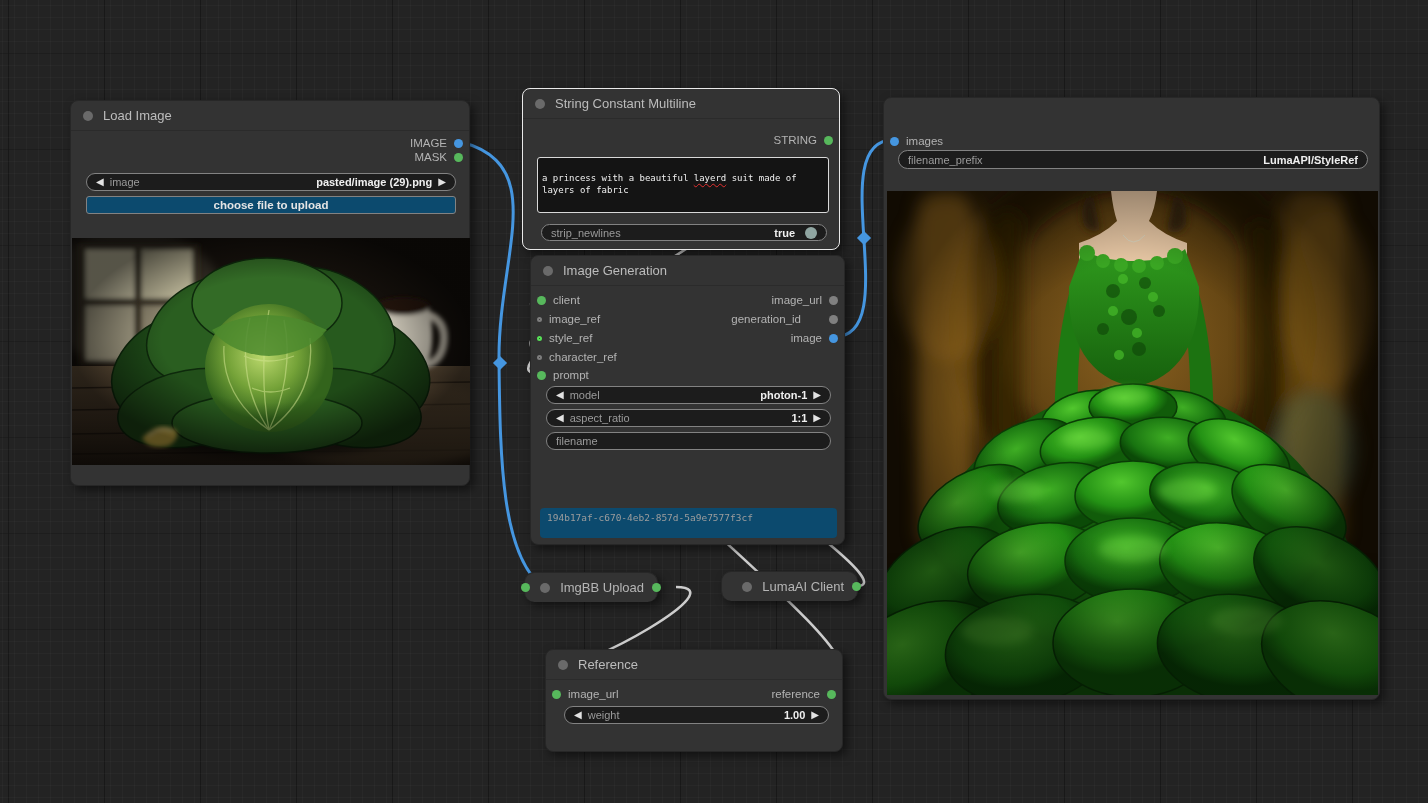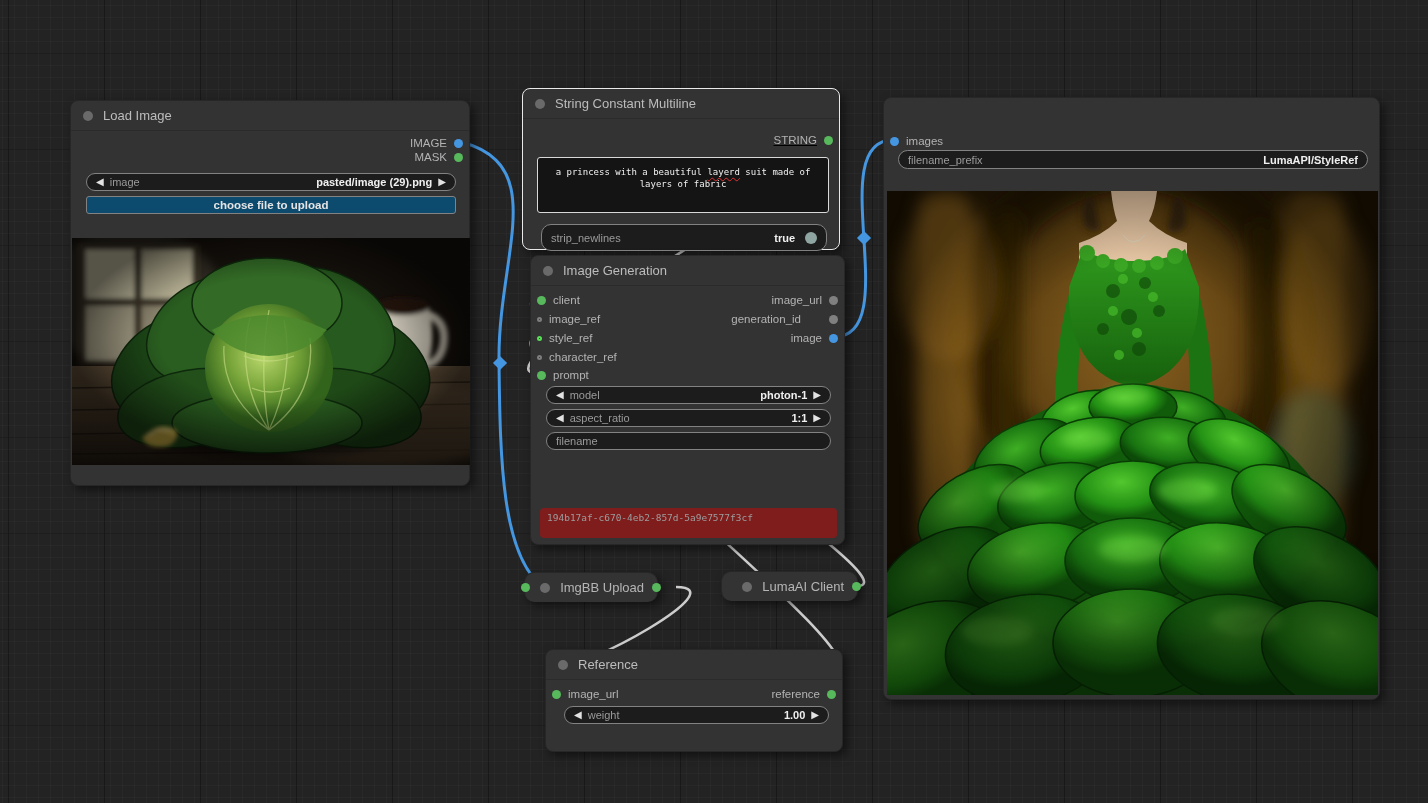--- a/index.html
+++ b/index.html
@@ -50,25 +50,25 @@
   .widget .arrow{color:#e2e2e2;font-size:10px;line-height:1;}
   .btn-widget{
     position:absolute;background:#0c4a6e;border:1px solid #828282;border-radius:3px;
     display:flex;align-items:center;justify-content:center;
     font-size:11.5px;font-weight:bold;color:#e4e4e4;
   }
   .toggle-dot{width:12px;height:12px;border-radius:50%;background:#8fa5a1;flex:0 0 auto;margin-left:4px;}
   .textbox{
     position:absolute;background:#141414;border:1.5px solid #d9d9d9;border-radius:3px;
     font-family:"DejaVu Sans Mono",monospace;font-size:9px;line-height:1.3;color:#f0f0f0;
-    padding:9px 4px;overflow:hidden;white-space:normal;word-wrap:break-word;text-align:center;
+    padding:15px 4px;overflow:hidden;white-space:normal;word-wrap:break-word;
   }
   .misspell{text-decoration:underline wavy #e03030;text-decoration-thickness:1px;text-underline-offset:2px;}
   .uuid-box{
-    position:absolute;background:#7f1d1d;border-radius:4px;
+    position:absolute;background:#0c4a6e;border-radius:4px;
     font-family:"DejaVu Sans Mono",monospace;font-size:9.5px;color:#9d9d9d;
     padding:4px 7px;overflow:hidden;white-space:nowrap;
   }
   .preview{position:absolute;overflow:hidden;}
   .preview svg{display:block;}
 </style>
 </head>
 <body>
 
 <div id="canvas">
@@ -191,26 +191,26 @@
         <rect width="398" height="227" fill="url(#vig)"></rect>
       </svg>
     </div>
   </div>
 
   <div class="node selected" style="left:522px;top:88px;width:318px;height:162px;">
     <div class="node-header">
       <span class="title-dot"></span>
       <span class="node-title">String Constant Multiline</span>
     </div>
-    <div class="port out" style="top:43px;text-decoration:underline;">
+    <div class="port out" style="top:43px;">
       <span class="pdot green"></span>
       <span class="port-label">STRING</span>
     </div>
     <div class="textbox" style="left:14px;top:68px;width:292px;height:56px;"><span>a princess with a beautiful </span><span class="misspell">layerd</span><span> suit made of layers of fabric</span></div>
-    <div class="widget" style="left:18px;top:135px;width:286px;height:27px;">
+    <div class="widget" style="left:18px;top:135px;width:286px;height:17px;">
       <span class="w-label">strip_newlines</span>
       <span class="w-value">true</span>
       <span class="toggle-dot"></span>
     </div>
   </div>
 
   <div class="node" style="left:530px;top:255px;width:315px;height:290px;">
     <div class="node-header">
       <span class="title-dot"></span>
       <span class="node-title">Image Generation</span>

